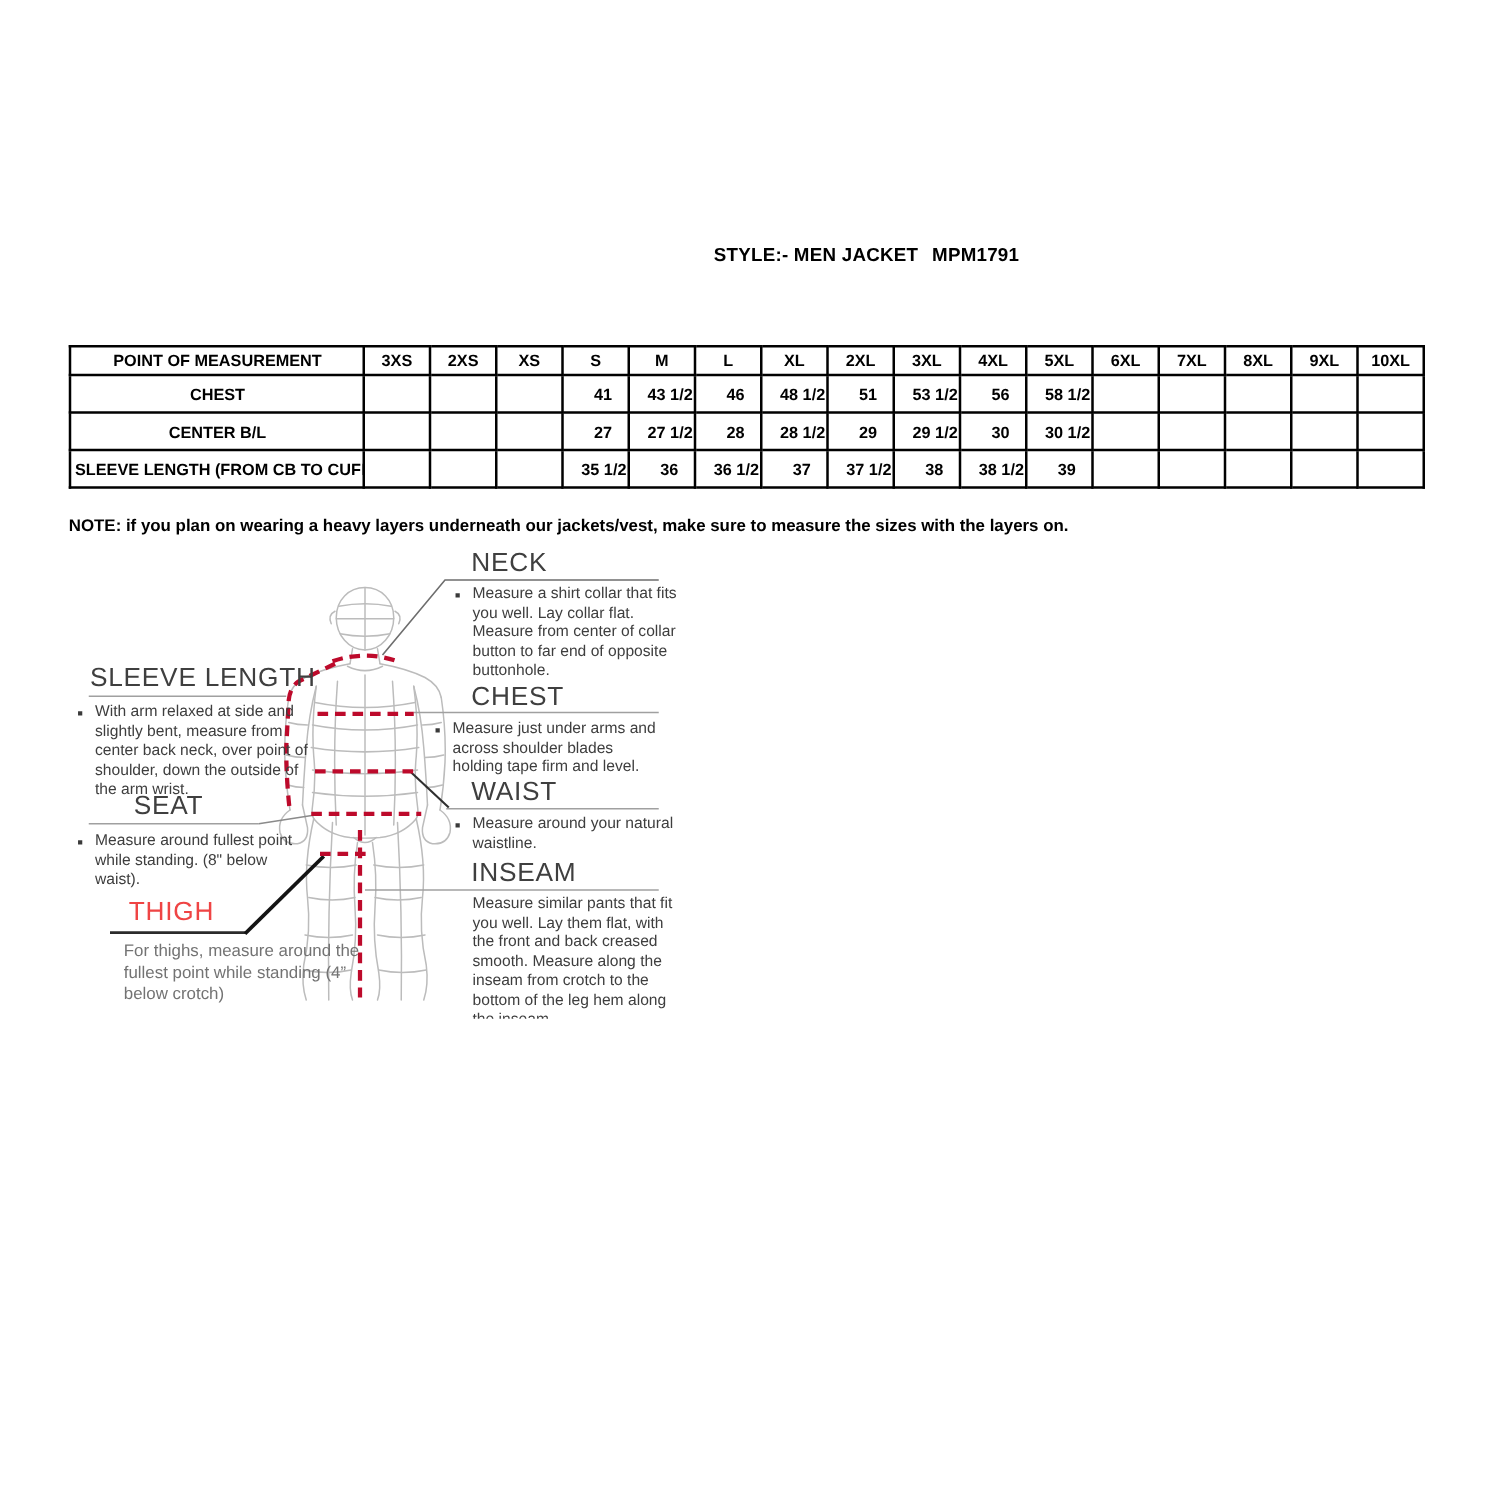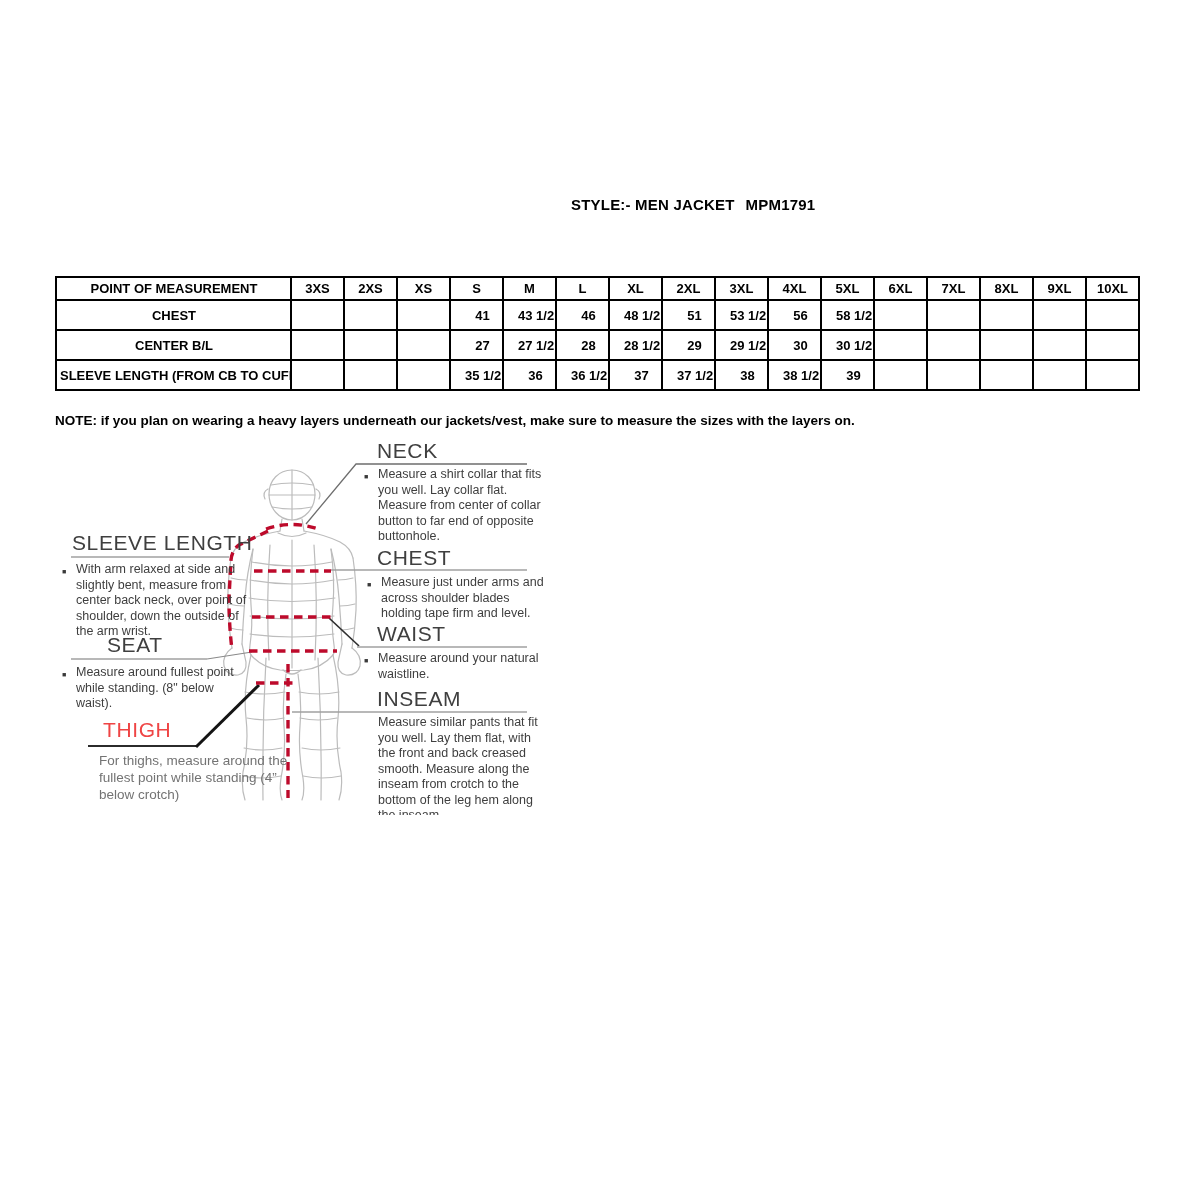--- a/index.html
+++ b/index.html
@@ -20,21 +20,21 @@
   .size-table tbody td{height:28px;padding-left:14px;}
   .size-table .pom{text-align:center;padding-left:3px;}
   
   .note{position:absolute;left:55px;top:413px;width:980px;font-size:13.5px;font-weight:bold;}
   
   .diagram-svg{position:absolute;left:0;top:430px;width:600px;height:390px;}
   .sec-title{position:absolute;font-size:21px;letter-spacing:.6px;color:#3f3f3f;white-space:nowrap;}
   .sec-text{position:absolute;font-size:12.5px;line-height:15.5px;color:#3e3e3e;}
   .bullet{position:absolute;left:-14px;top:2px;font-size:7px;color:#3a3a3a;}
   .t-neck-text{left:378px;top:467px;width:164px;}
-  .t-chest-text{left:381px;top:575px;width:170px;}
+  .t-chest-text{left:362px;top:575px;width:170px;}
   .t-waist-text{left:378px;top:651px;width:164px;}
   .t-inseam-text{left:378px;top:715px;width:168px;height:100px;overflow:hidden;}
   .t-sleeve-text{left:76px;top:562px;width:178px;}
   .t-seat-text{left:76px;top:665px;width:170px;}
   .t-thigh-text{left:99px;top:752px;width:190px;font-size:13.5px;line-height:17px;color:#737373;}
   .p-neck{left:377px;top:439px;}
   .p-chest{left:377px;top:546px;}
   .p-waist{left:377px;top:622px;}
   .p-inseam{left:377px;top:687px;}
   .p-sleeve{left:72px;top:531px;}

